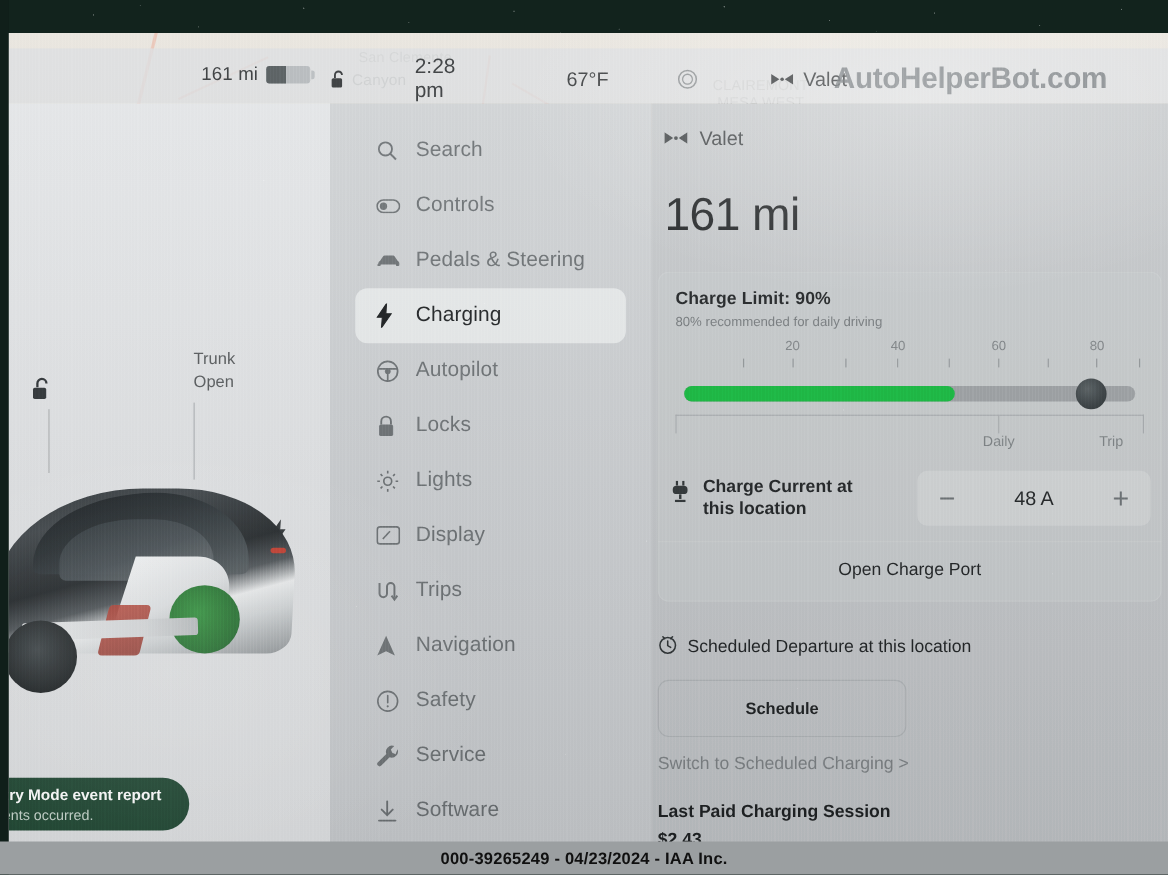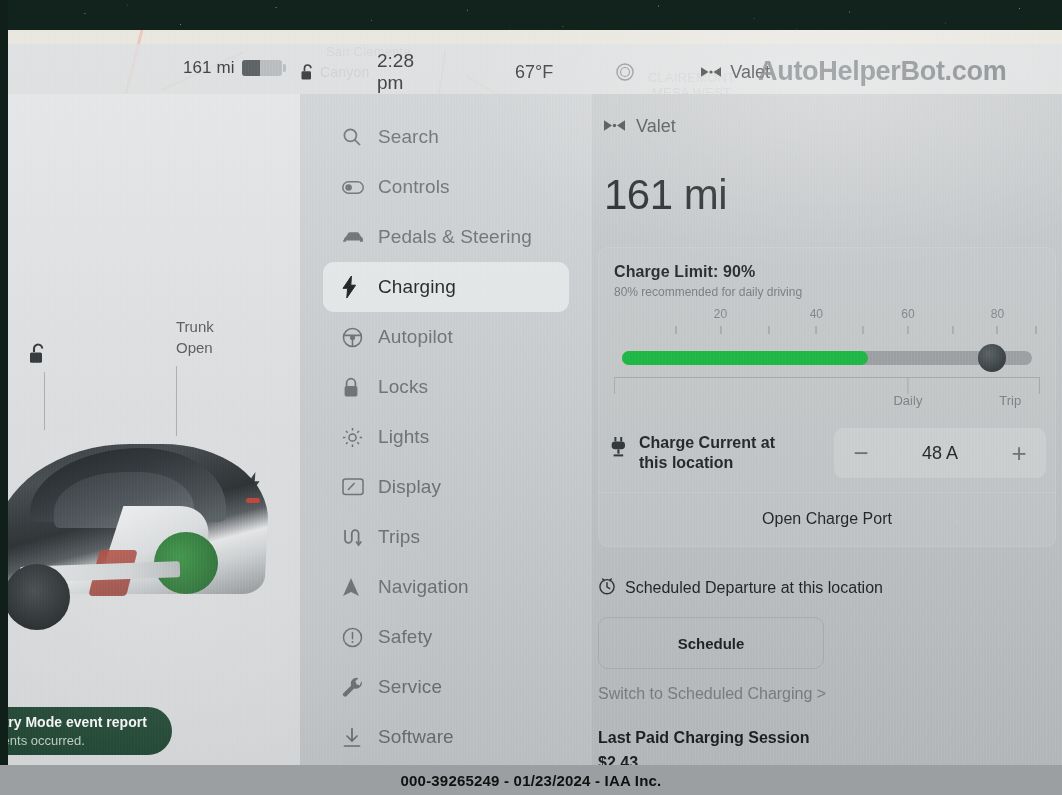--- a/index.html
+++ b/index.html
@@ -639,15 +639,15 @@
     </div>
 
     <div id="scanlines"></div>
     <div id="glare"></div>
     <div id="dust"></div>
   </div>
 
   <div id="bezel-bottom"></div>
 
   <div id="footer">
-    <span id="footer-text">000-39265249 - 01/23/2024 - IAA Inc.</span>
+    <span id="footer-text">000-39265249 - 04/23/2024 - IAA Inc.</span>
   </div>
 </div>
 
 </body></html>

